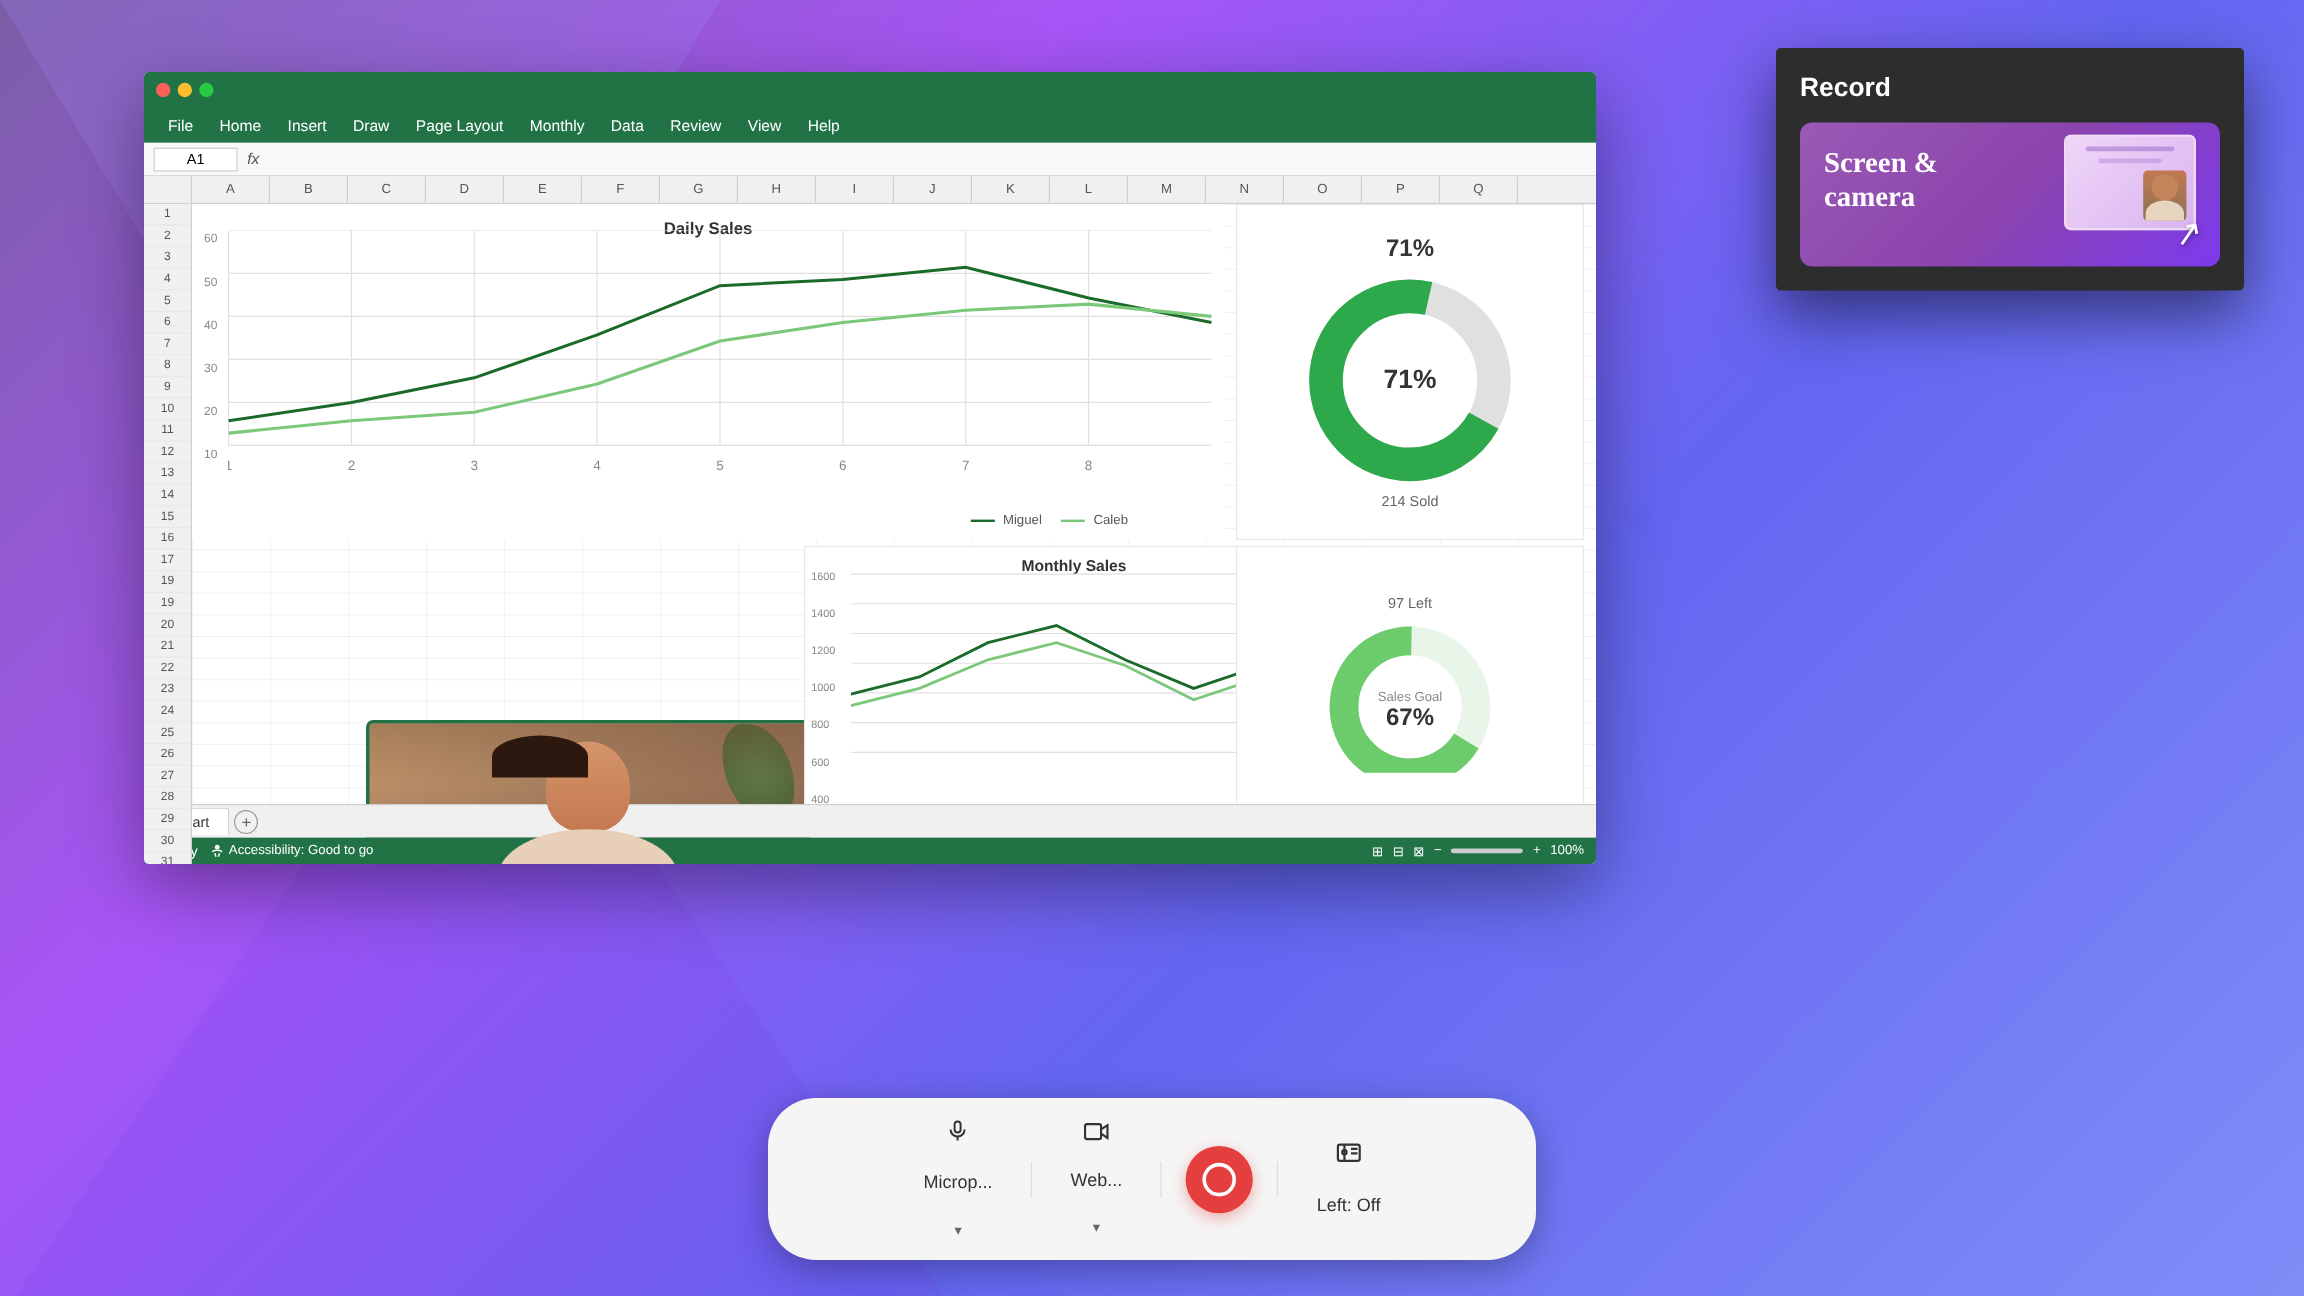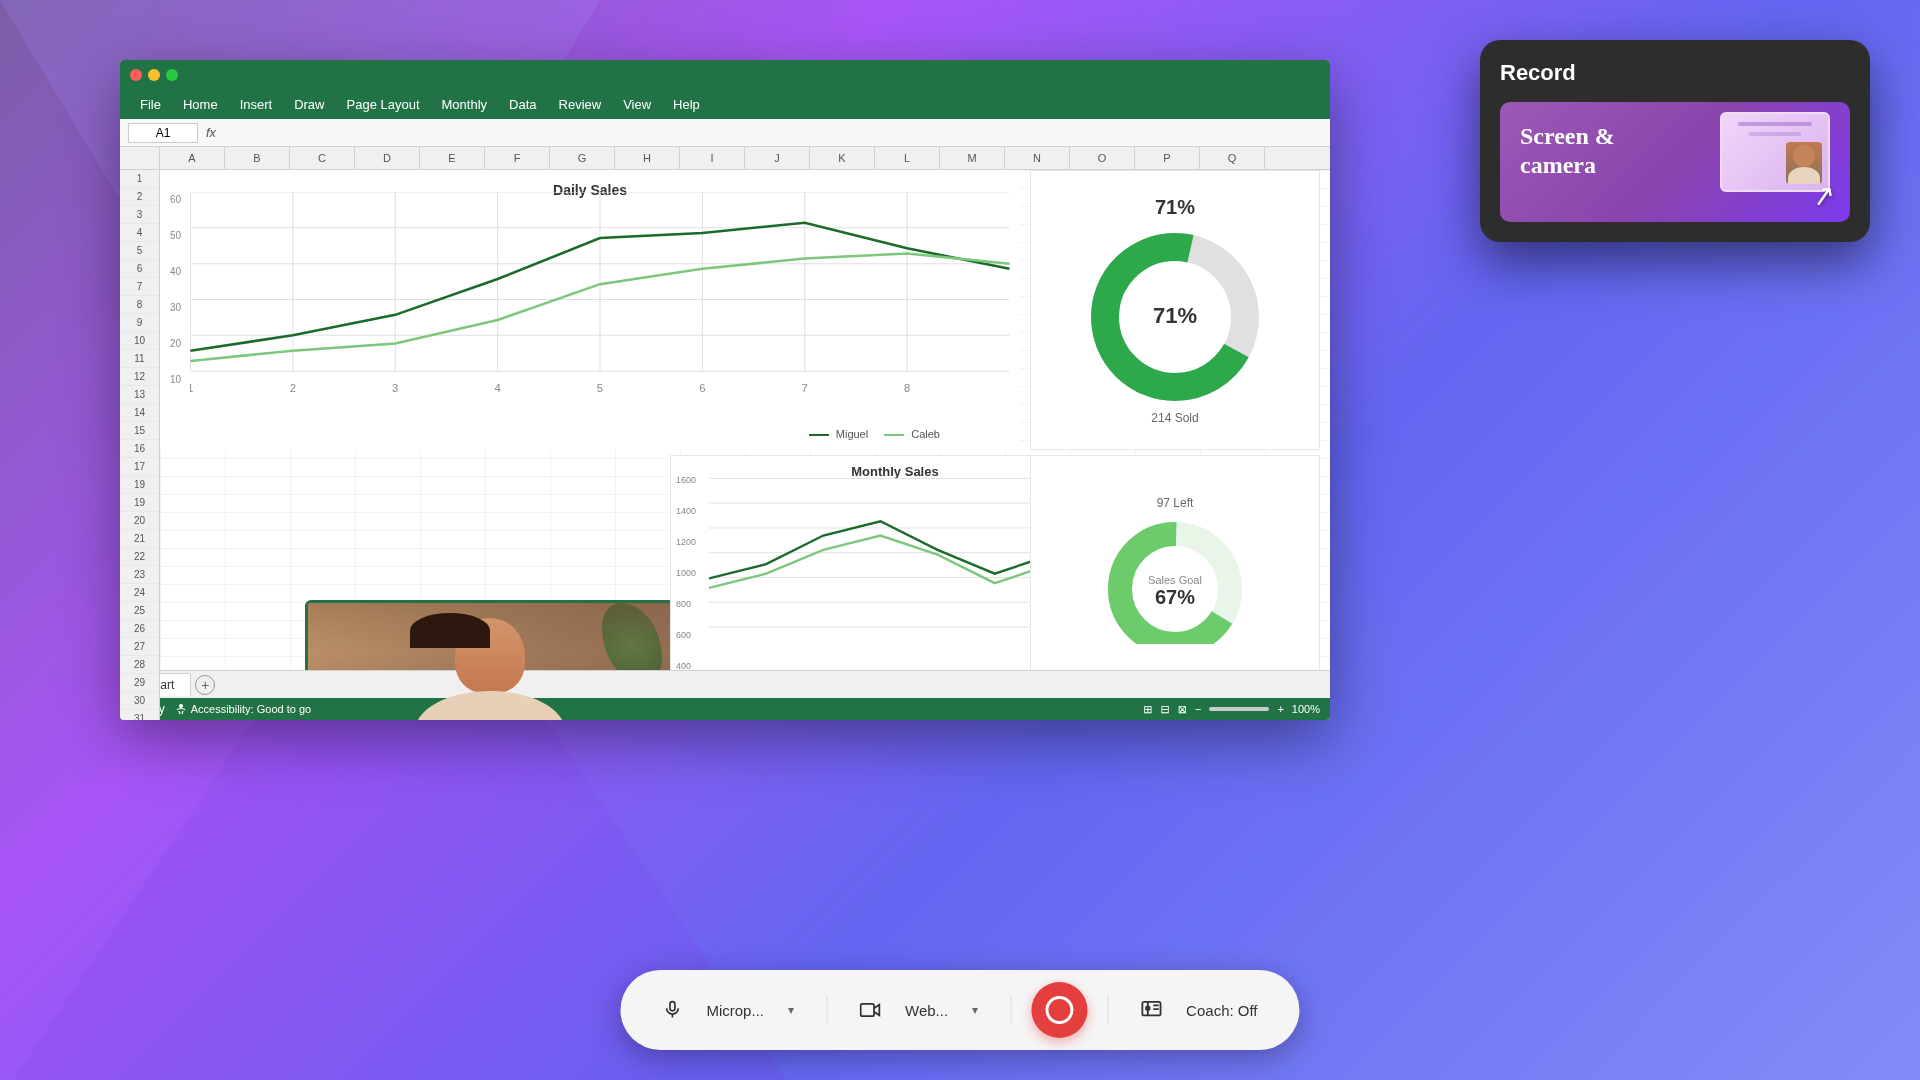--- a/index.html
+++ b/index.html
@@ -235,21 +235,21 @@
       cursor: pointer;
     }
 
     
     .record-panel {
       position: absolute;
       right: 50px;
       top: 40px;
       width: 390px;
       background: #2d2d2d;
-      border-radius: 20px;
+      border-radius: 4px;
       padding: 20px;
       box-shadow: 0 20px 50px rgba(0,0,0,0.5);
     }
     .record-title {
       color: #fff;
       font-size: 22px;
       font-weight: 600;
       margin-bottom: 16px;
     }
     .record-option {
@@ -342,20 +342,21 @@
     }
     .toolbar-btn {
       display: flex;
       align-items: center;
       gap: 24px;
       background: none;
       border: none;
       cursor: pointer;
       padding: 6px 12px;
       border-radius: 6px;
+      flex-direction: column;
     }
     .toolbar-btn-text {
       font-size: 15px;
       color: #333;
     }
     .toolbar-chevron {
       color: #666;
       font-size: 12px;
     }
     .record-btn {
@@ -684,15 +685,15 @@
   <div style="width:1px; height:30px; background:#ddd;"></div>
 
   <button class="toolbar-btn">
     <svg width="22" height="20" viewBox="0 0 24 22" fill="none" stroke="#333" stroke-width="2">
       <rect x="2" y="2" width="20" height="15" rx="2"></rect>
       <circle cx="8" cy="9" r="2"></circle>
       <line x1="8" y1="2" x2="8" y2="17"></line>
       <line x1="14" y1="6" x2="20" y2="6"></line>
       <line x1="14" y1="10" x2="20" y2="10"></line>
     </svg>
-    <span class="toolbar-btn-text">Coach: Off</span>
+    <span class="toolbar-btn-text">Left: Off</span>
   </button>
 </div>
 
 </body></html>

